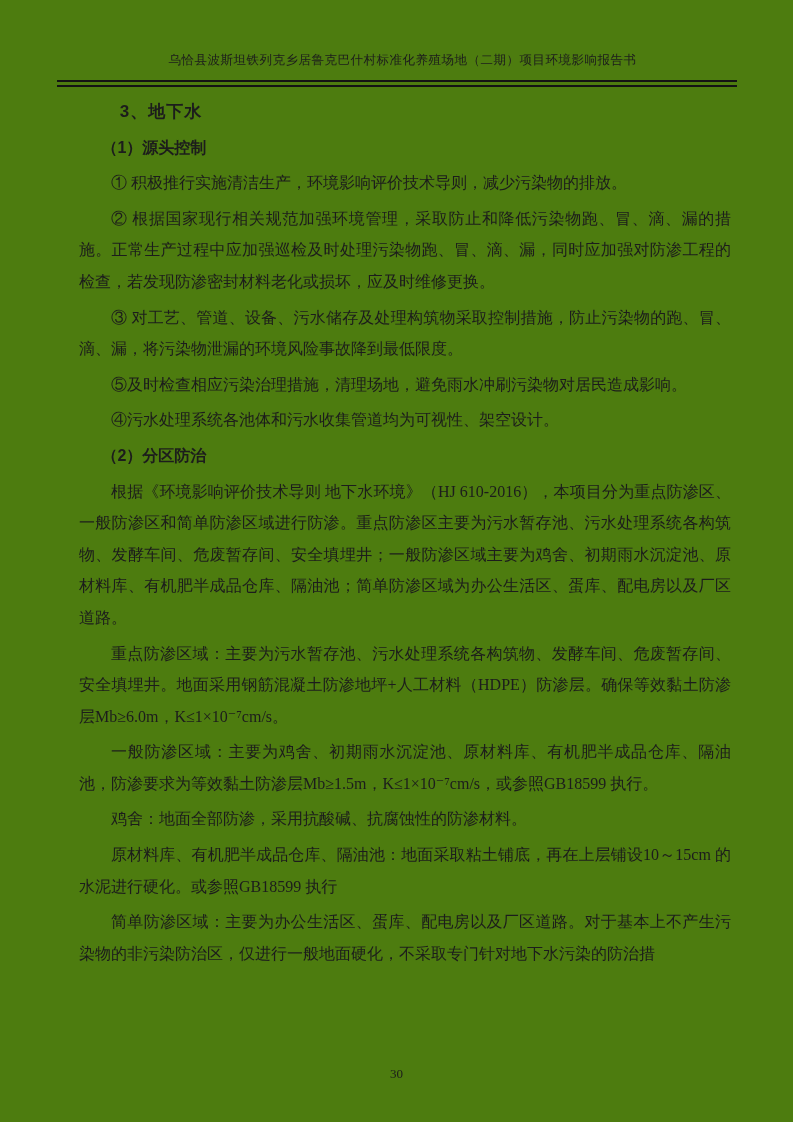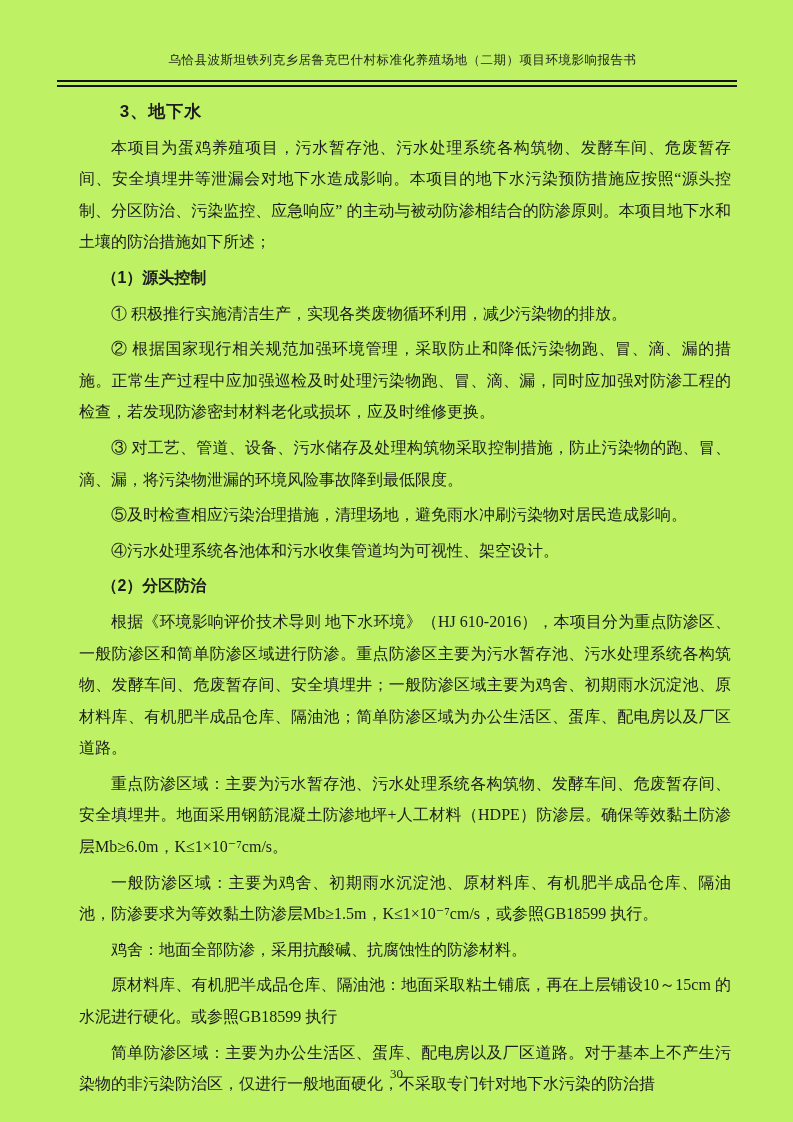--- a/index.html
+++ b/index.html
@@ -4,21 +4,21 @@
 <style>
   html, body {
     margin: 0;
     padding: 0;
     background: #ffffff;
   }
   .page {
     position: relative;
     width: 793px;
     height: 1122px;
-    background: #bef264;
+    background: #4d7c0f;
     color: #1c1c1c;
     font-family: "Liberation Serif", "DejaVu Serif", serif;
     overflow: hidden;
   }
   .page-header {
     position: absolute;
     top: 52px;
     left: 70px;
     right: 58px;
     text-align: center;
@@ -81,23 +81,22 @@
 <body>
 
 <div class="page">
 
   <div class="page-header">乌恰县波斯坦铁列克乡居鲁克巴什村标准化养殖场地（二期）项目环境影响报告书</div>
 
   <div class="header-rule"></div>
 
   <div class="content">
     <p class="block section-heading">3、地下水</p>
-    <p class="block para">本项目为蛋鸡养殖项目，污水暂存池、污水处理系统各构筑物、发酵车间、危废暂存间、安全填埋井等泄漏会对地下水造成影响。本项目的地下水污染预防措施应按照“源头控制、分区防治、污染监控、应急响应” 的主动与被动防渗相结合的防渗原则。本项目地下水和土壤的防治措施如下所述；</p>
     <p class="block sub-heading">（1）源头控制</p>
-    <p class="block para">① 积极推行实施清洁生产，实现各类废物循环利用，减少污染物的排放。</p>
+    <p class="block para">① 积极推行实施清洁生产，环境影响评价技术导则，减少污染物的排放。</p>
     <p class="block para">② 根据国家现行相关规范加强环境管理，采取防止和降低污染物跑、冒、滴、漏的措施。正常生产过程中应加强巡检及时处理污染物跑、冒、滴、漏，同时应加强对防渗工程的检查，若发现防渗密封材料老化或损坏，应及时维修更换。</p>
     <p class="block para">③ 对工艺、管道、设备、污水储存及处理构筑物采取控制措施，防止污染物的跑、冒、滴、漏，将污染物泄漏的环境风险事故降到最低限度。</p>
     <p class="block para">⑤及时检查相应污染治理措施，清理场地，避免雨水冲刷污染物对居民造成影响。</p>
     <p class="block para">④污水处理系统各池体和污水收集管道均为可视性、架空设计。</p>
     <p class="block sub-heading">（2）分区防治</p>
     <p class="block para">根据《环境影响评价技术导则 地下水环境》（HJ 610-2016），本项目分为重点防渗区、一般防渗区和简单防渗区域进行防渗。重点防渗区主要为污水暂存池、污水处理系统各构筑物、发酵车间、危废暂存间、安全填埋井；一般防渗区域主要为鸡舍、初期雨水沉淀池、原材料库、有机肥半成品仓库、隔油池；简单防渗区域为办公生活区、蛋库、配电房以及厂区道路。</p>
     <p class="block para">重点防渗区域：主要为污水暂存池、污水处理系统各构筑物、发酵车间、危废暂存间、安全填埋井。地面采用钢筋混凝土防渗地坪+人工材料（HDPE）防渗层。确保等效黏土防渗层Mb≥6.0m，K≤1×10⁻⁷cm/s。</p>
     <p class="block para">一般防渗区域：主要为鸡舍、初期雨水沉淀池、原材料库、有机肥半成品仓库、隔油池，防渗要求为等效黏土防渗层Mb≥1.5m，K≤1×10⁻⁷cm/s，或参照GB18599 执行。</p>
     <p class="block para">鸡舍：地面全部防渗，采用抗酸碱、抗腐蚀性的防渗材料。</p>
     <p class="block para">原材料库、有机肥半成品仓库、隔油池：地面采取粘土铺底，再在上层铺设10～15cm 的水泥进行硬化。或参照GB18599 执行</p>

